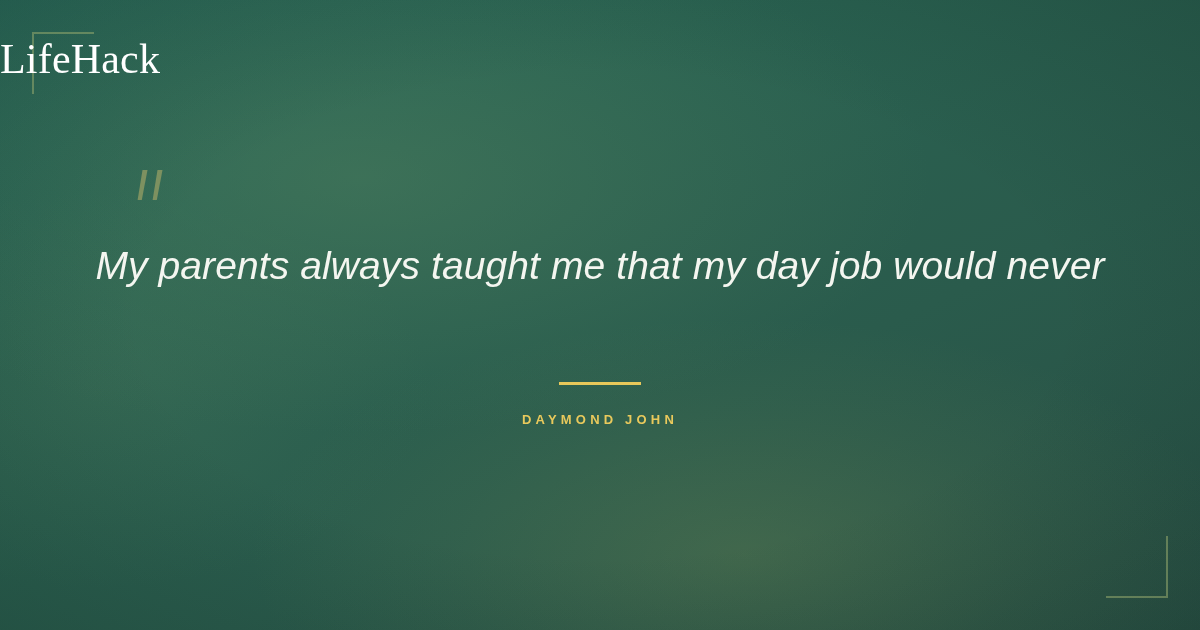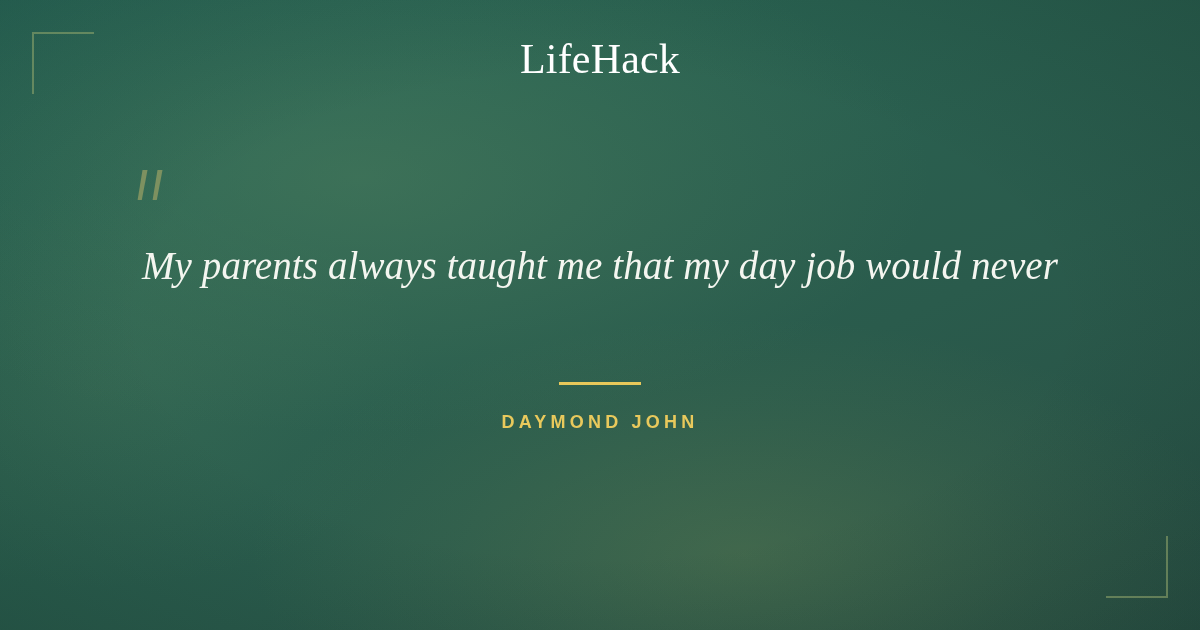--- a/index.html
+++ b/index.html
@@ -50,21 +50,20 @@
     border-bottom: 2px solid rgba(150,170,110,0.55);
     border-right: 2px solid rgba(150,170,110,0.55);
   }
 
   
   .brand {
     position: absolute;
     top: 36px;
     left: 0;
     right: 0;
-    text-align: center;
     font-family: "Liberation Serif", serif;
     font-size: 42px;
     font-weight: 400;
     letter-spacing: 0.2px;
     color: #ffffff;
     line-height: 1.1;
   }
 
   
   .quote-mark {
@@ -77,21 +76,21 @@
 
   
   .quote-block {
     position: absolute;
     top: 238px;
     left: 90px;
     width: 1020px;
     text-align: center;
   }
   .quote-text {
-    font-family: Liberation Serif, serif;
+    font-family: Liberation Sans, sans-serif;
     font-style: italic;
     font-weight: 400;
     font-size: 39px;
     line-height: 55px;
     color: #f4f6f0;
     letter-spacing: 0.1px;
     margin: 0;
   }
 
   
@@ -110,21 +109,21 @@
   }
 
   
   .author {
     position: absolute;
     top: 412px;
     left: 0;
     right: 0;
     text-align: center;
     font-family: "Liberation Sans", sans-serif;
-    font-size: 18px;
+    font-size: 13px;
     font-weight: 700;
     letter-spacing: 4.2px;
     color: #e9c95c;
     text-transform: uppercase;
   }
 </style>
 </head>
 <body>
 
 <div class="card">

